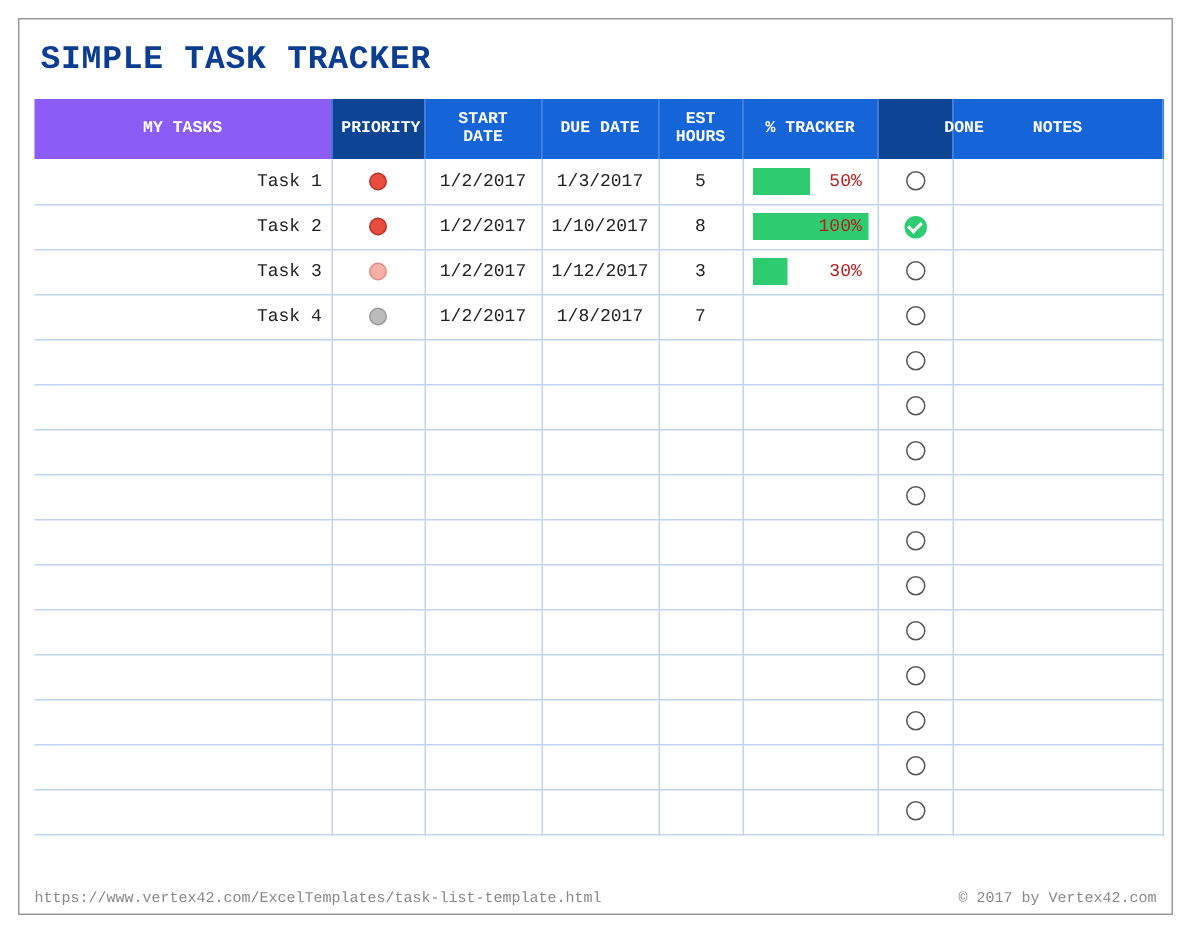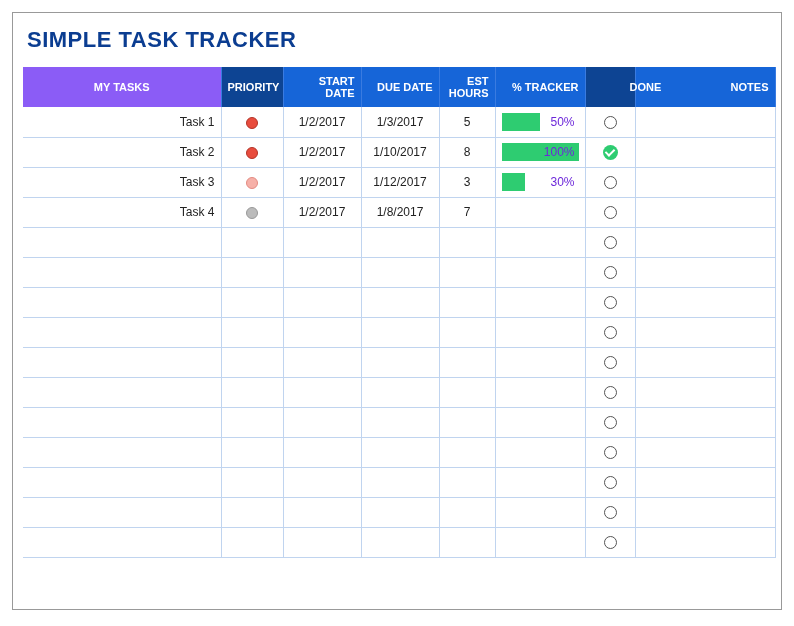--- a/index.html
+++ b/index.html
@@ -10,40 +10,41 @@
     background: #fff;
     width: 794px;
     height: 626px;
   }
   .page {
     border: 1px solid #999;
     width: 770px;
     height: 598px;
     padding: 10px 4px 4px 10px;
     position: relative;
+    font-family: Liberation Mono, monospace;
   }
   .title {
     color: #0b3d91;
     font-size: 22px;
     font-weight: bold;
     letter-spacing: 0.5px;
     margin: 4px 0 14px 4px;
   }
   table {
     border-collapse: collapse;
     width: 752px;
     table-layout: fixed;
   }
   th {
     background: #1665d8;
     color: #fff;
     font-size: 11px;
     font-weight: bold;
     padding: 8px 6px;
-    text-align: right;
+    text-align: center;
     border-right: 1px solid #3a7be0;
     vertical-align: middle;
     height: 36px;
   }
   th.tasks { text-align: center; background:#8b5cf6; }
   th.priority { background:#0d4493; }
   th.done { background:#0d4493;padding-left:44px; }
   td {
     border-bottom: 1px solid #c0d4ef;
     border-right: 1px solid #c0d4ef;
@@ -109,21 +110,21 @@
     position:absolute;
     left:0; top:0; bottom:0;
     background:#2ecc71;
   }
   .pclabel {
     position:relative;
     z-index:1;
     line-height:18px;
     padding-right:4px;
     font-size:12px;
-    color:#6d28d9;
+    color:#b91c1c;
   }
   .footer {
     position:absolute;
     bottom:4px; left:10px; right:10px;
     font-size:10px;
     color:#888;
     display:flex;
     justify-content:space-between;
   }
 </style>
@@ -318,13 +319,17 @@
           <td></td>
           <td></td>
           <td></td>
           <td></td>
           <td><span class="done-circle"></span></td>
           <td class="notes"></td>
         </tr>
       </tbody>
   </table>
 
+  <div class="footer">
+    <span>https://www.vertex42.com/ExcelTemplates/task-list-template.html</span>
+    <span>© 2017 by Vertex42.com</span>
+  </div>
 </div>
 
 </body></html>

